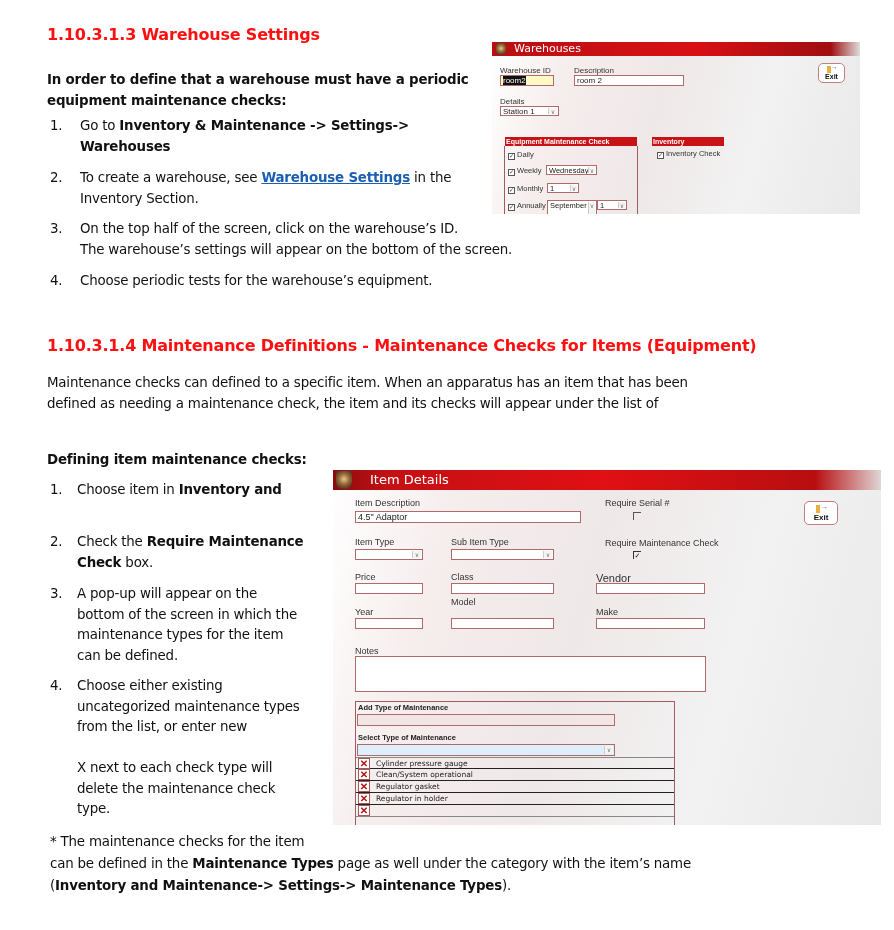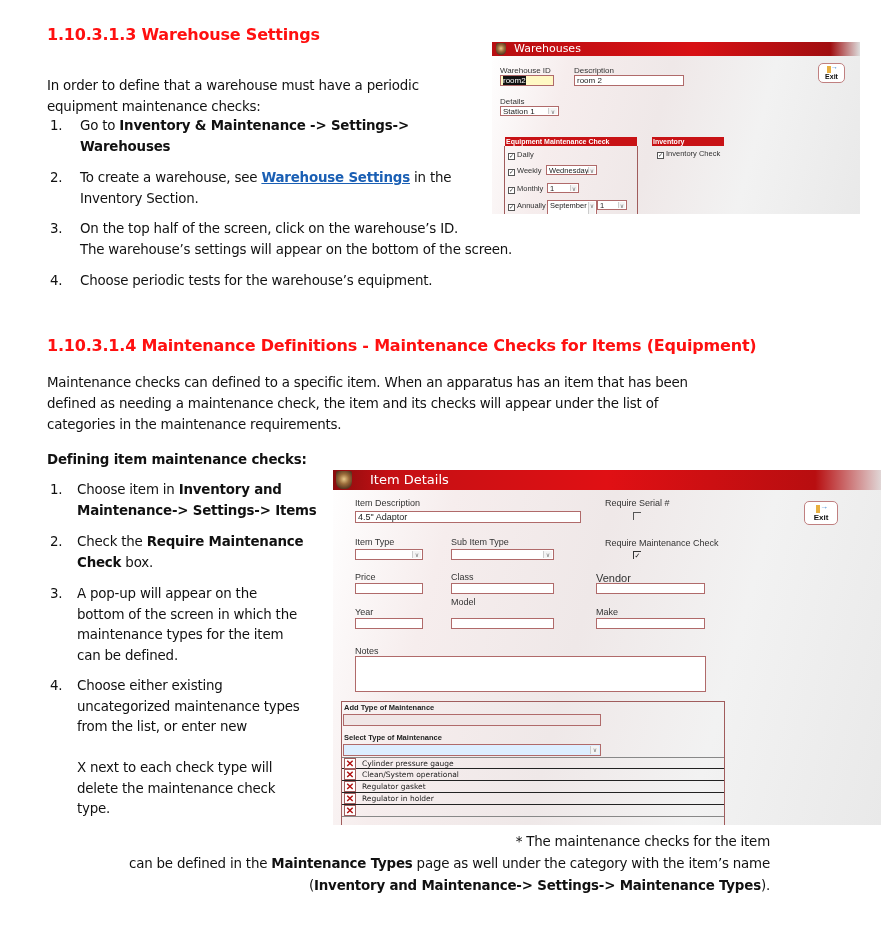--- a/index.html
+++ b/index.html
@@ -33,21 +33,21 @@
   .maint-panel { position: absolute; border: 1px solid #a05c5c; background: transparent; }
   .maint-row { position: absolute; left: 0; right: 0; height: 12px; border-bottom: 1px solid #222; }
   .x-icon { position: absolute; left: 2px; top: 0; width: 12px; height: 11px; border: 1px solid #a05c5c; background: #fff; color: #b01010; font-weight: bold; font-size: 10px; line-height: 10px; text-align: center; }
   .row-text { position: absolute; left: 20px; top: 0; font-family: "DejaVu Sans", sans-serif; font-size: 7.5px; line-height: 11px; color: #222; white-space: nowrap; }
 </style>
 </head>
 <body>
 
 <div class="h-section" style="left:47px; top:25px;">1.10.3.1.3 Warehouse Settings</div>
 
-<div class="para" style="left:47px; top:75px; font-weight:normal;">
+<div class="para" style="left:47px; top:69px; font-weight:bold;">
   <div>In order to define that a warehouse must have a periodic</div>
   <div>equipment maintenance checks:</div>
 </div>
 
 <div class="list-item" style="left:50px; top:116px; width:420px; height:42px;">
   <span class="num">1.</span>
   <span class="body">
     <span>Go to </span><b>Inventory &amp; Maintenance -&gt; Settings-&gt;</b><br>
     <b>Warehouses</b>
   </span>
@@ -141,30 +141,28 @@
   <div class="cb" style="left:165px; top:107px;">
     <span class="box">✓</span><span>Inventory Check</span>
   </div>
 </div>
 
 <div class="h-section" style="left:47px; top:336px;">1.10.3.1.4 Maintenance Definitions - Maintenance Checks for Items (Equipment)</div>
 
 <div class="para" style="left:47px; top:372px; width:700px;">
   <div>Maintenance checks can defined to a specific item. When an apparatus has an item that has been</div>
   <div>defined as needing a maintenance check, the item and its checks will appear under the list of</div>
-  <div>categories in the maintenance requirements.</div>
 </div>
 
 <div class="para" style="left:47px; top:449px; font-weight:bold;">Defining item maintenance checks:</div>
 
 <div class="list-item" style="left:50px; top:480px; width:280px; height:42px;">
   <span class="num">1.</span>
   <span class="body" style="left:27px; white-space:nowrap;">
     <span>Choose item in </span><b>Inventory and</b><br>
-    <b>Maintenance-&gt; Settings-&gt; Items</b>
   </span>
 </div>
 
 <div class="list-item" style="left:50px; top:532px; width:280px; height:42px;">
   <span class="num">2.</span>
   <span class="body" style="left:27px; white-space:nowrap;">
     <span>Check the </span><b>Require Maintenance</b><br>
     <b>Check</b><span> box.</span>
   </span>
 </div>
@@ -185,21 +183,21 @@
     <span>Choose either existing</span><br>
     <span>uncategorized maintenance types</span><br>
     <span>from the list, or enter new</span><br>
     <br>
     <span>X next to each check type will</span><br>
     <span>delete the maintenance check</span><br>
     <span>type.</span>
   </span>
 </div>
 
-<div class="para" style="left:50px; top:831px; width:720px; line-height:22px; white-space:nowrap;text-align:right;">
+<div class="para" style="left:50px; top:831px; width:720px; line-height:22px; white-space:nowrap;">
   <div>* The maintenance checks for the item</div>
   <div><span>can be defined in the </span><b>Maintenance Types</b><span> page as well under the category with the item’s name</span></div>
   <div><span>(</span><b>Inventory and Maintenance-&gt; Settings-&gt; Maintenance Types</b><span>).</span></div>
 </div>
 
 <div class="shot" style="left:333px; top:470px; width:548px; height:355px;">
   <div class="titlebar" style="height:20px; background: linear-gradient(90deg, #8a0c0e 0%, #c41014 10%, #e01014 50%, #b80e10 88%, #e0d6d6 100%);">
     <div class="crest" style="left:3px; top:1px; width:16px; height:18px;"></div>
     <div class="win-title" style="left:37px; top:1px; font-size:13px; line-height:18px; font-family:'DejaVu Sans',sans-serif;">Item Details</div>
   </div>
@@ -245,21 +243,21 @@
 
   <div class="lbl" style="left:118px; top:127px; font-size:9px;">Model</div>
   <div class="field" style="left:118px; top:148px; width:103px; height:11px;"></div>
 
   <div class="lbl" style="left:263px; top:137px; font-size:9px;">Make</div>
   <div class="field" style="left:263px; top:148px; width:109px; height:11px;"></div>
 
   <div class="lbl" style="left:22px; top:176px; font-size:9px;">Notes</div>
   <div class="field" style="left:22px; top:186px; width:351px; height:36px;"></div>
 
-  <div class="maint-panel" style="left:8px; top:231px; width:384px; height:130px;">
+  <div class="maint-panel" style="left:22px; top:231px; width:320px; height:130px;">
     <div class="lbl" style="left:2px; top:1px; font-size:7.5px; font-weight:bold; color:#222;">Add Type of Maintenance</div>
     <div class="field" style="left:1px; top:12px; width:258px; height:12px; background:#f0e6e6;"></div>
     <div class="lbl" style="left:2px; top:31px; font-size:7.5px; font-weight:bold; color:#222;">Select Type of Maintenance</div>
     <div class="field" style="left:1px; top:42px; width:258px; height:12px; background:#ddeeff;">
       <span class="sel-arrow">∨</span>
     </div>
 
     <div class="maint-row" style="top:55px; border-top:1px solid #888;">
       <span class="x-icon">✕</span>
       <span class="row-text">Cylinder pressure gauge</span>

